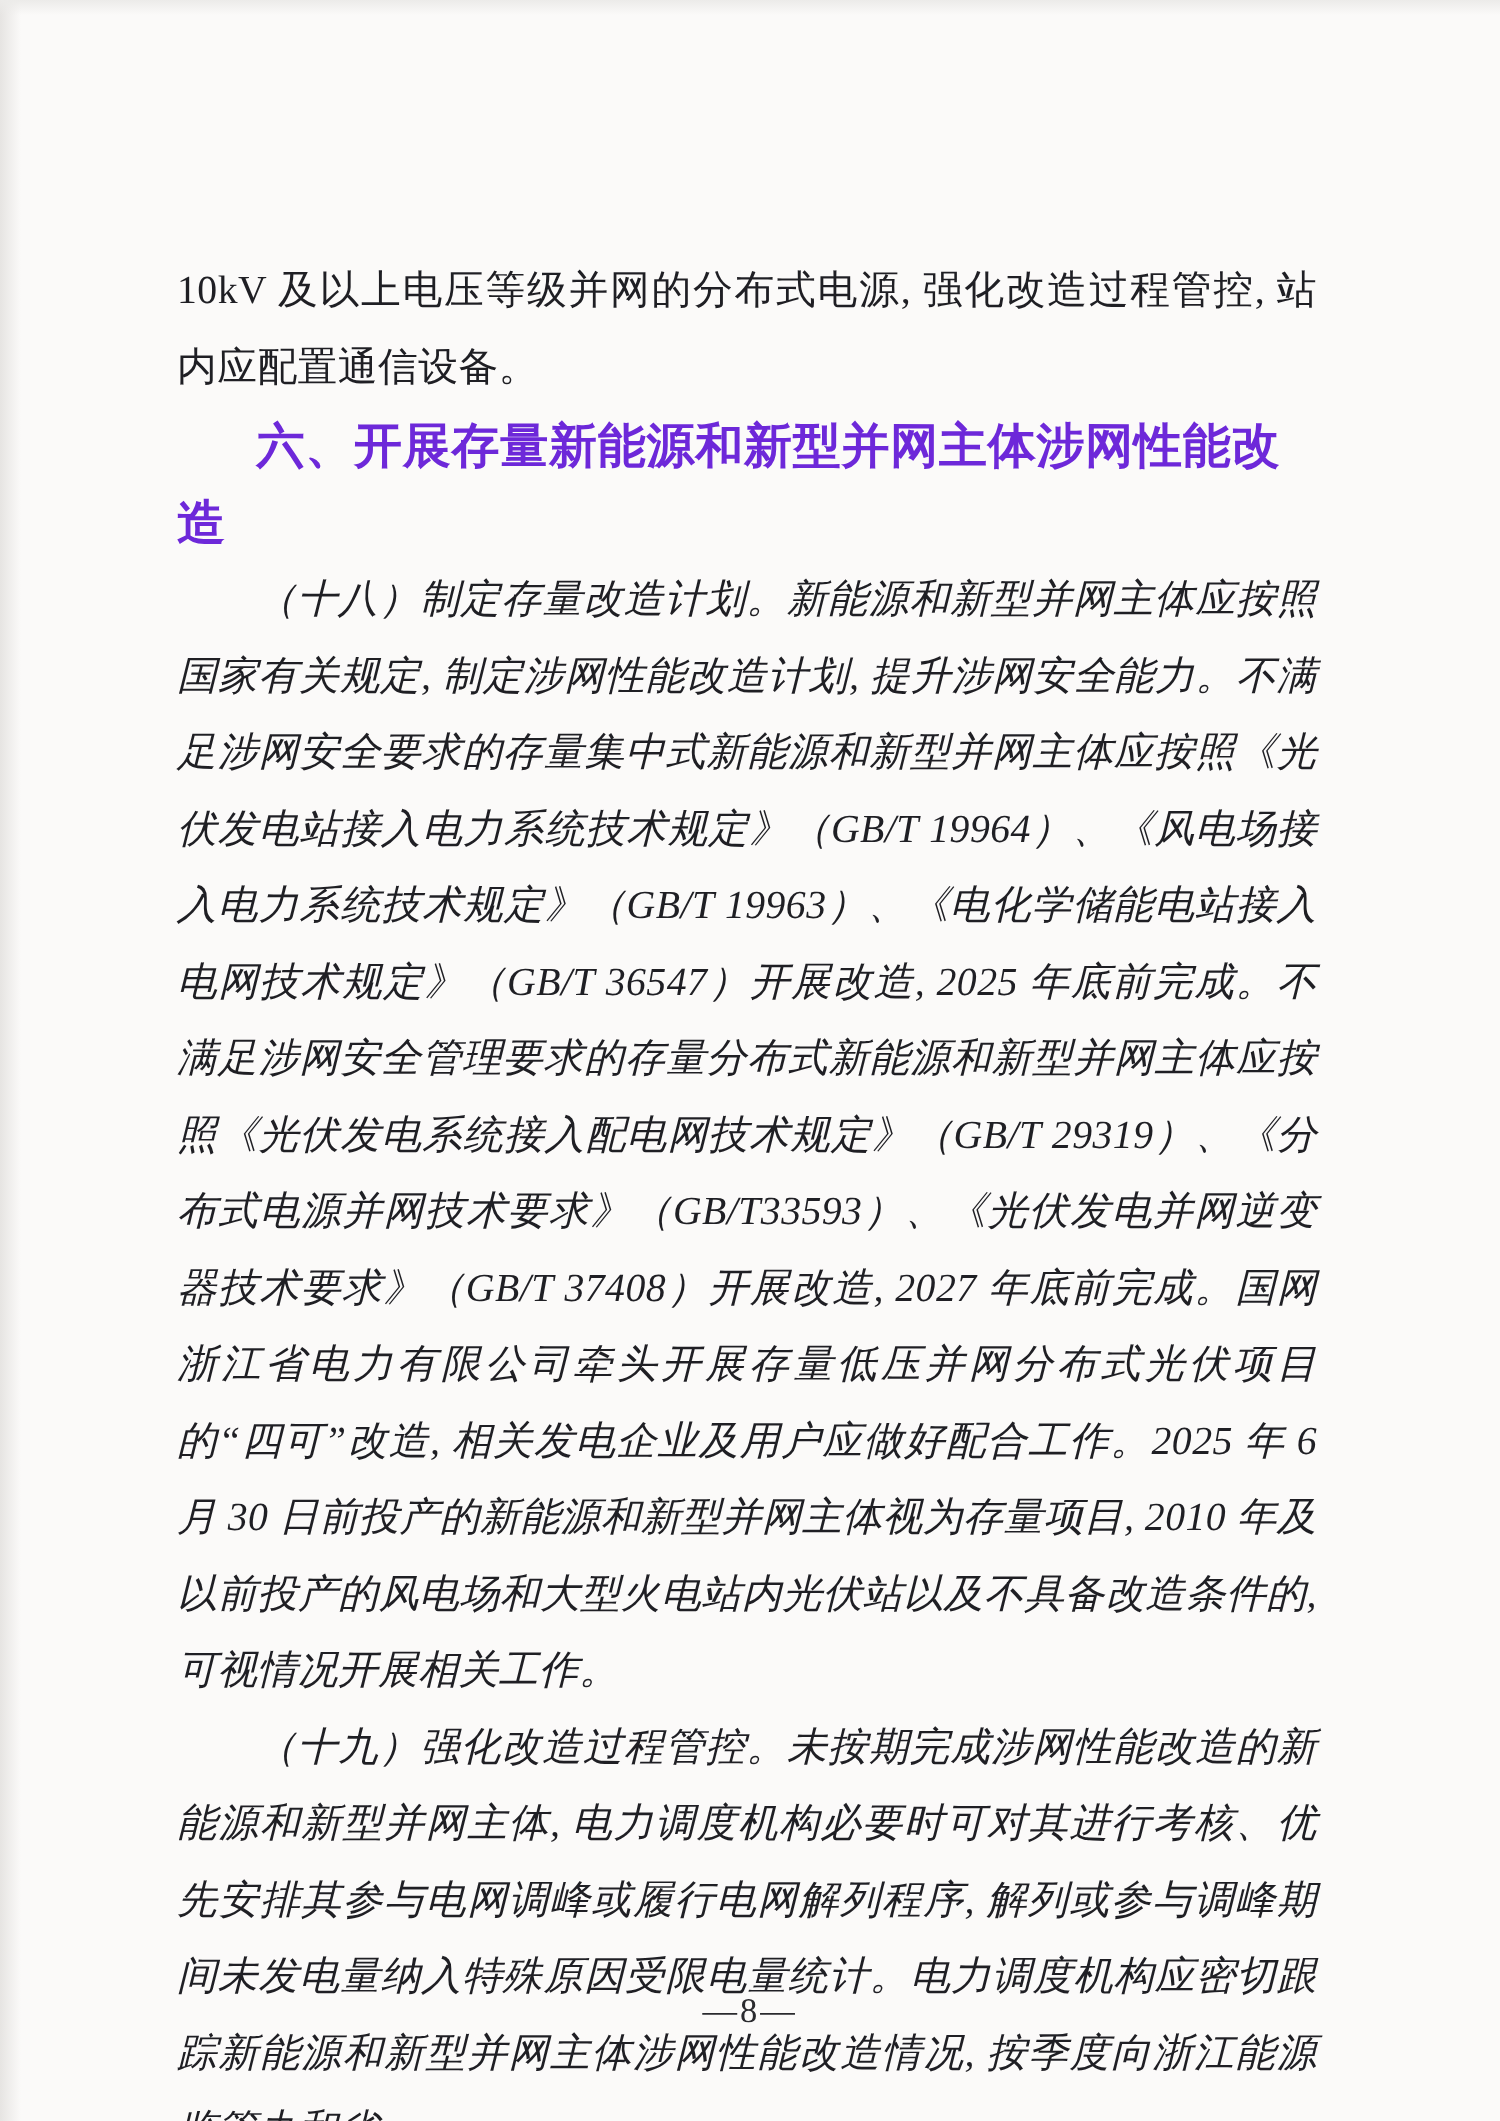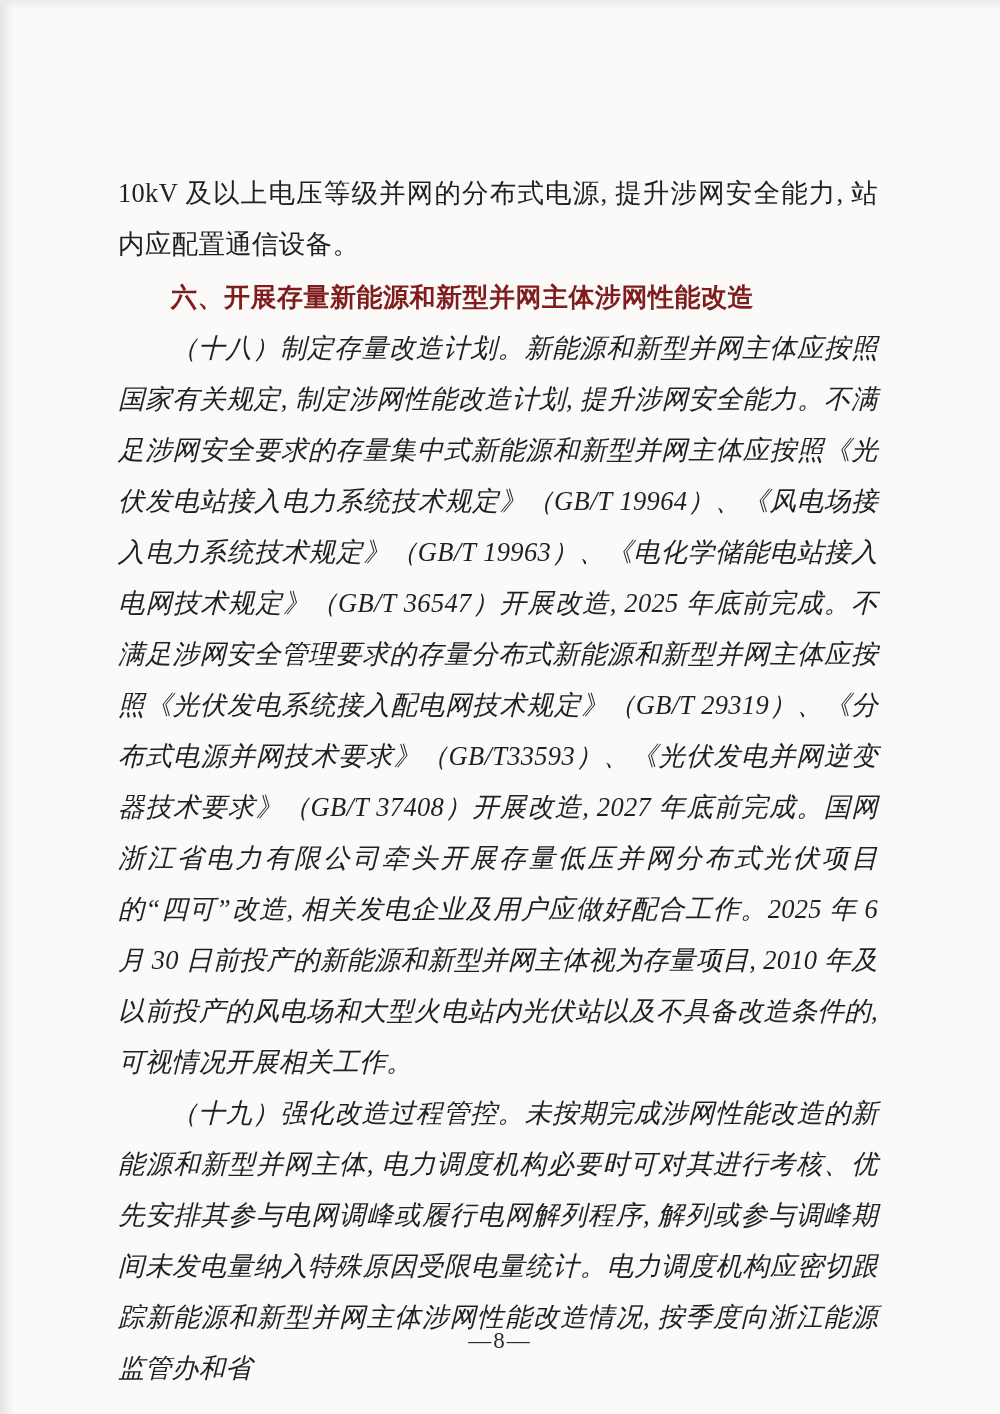--- a/index.html
+++ b/index.html
@@ -30,27 +30,27 @@
     text-justify: inter-ideograph;
     letter-spacing: 0.3px;
     margin: 0;
     color: #1f1f24;
   }
   .doc-p.indent {
     text-indent: 53px;
     font-style: italic;
   }
   .doc-h {
-    font-size: 26px;
+    font-size: 32px;
     line-height: 51px;
     font-weight: bold;
     margin: 0;
     text-indent: 53px;
     letter-spacing: 0.5px;
-    color: #7f1d1d;
+    color: #6d28d9;
   }
   .block-gap {
     height: 2px;
   }
   .footer {
     position: absolute;
     left: 0;
     right: 0;
     bottom: 60px;
     text-align: center;
@@ -73,21 +73,21 @@
   }
 </style>
 </head>
 <body>
 
 <div class="page">
   <div class="paper-edge-left"></div>
   <div class="paper-edge-top"></div>
 
   <div class="page-inner">
-    <p class="doc-p">10kV 及以上电压等级并网的分布式电源, 提升涉网安全能力, 站内应配置通信设备。</p>
+    <p class="doc-p">10kV 及以上电压等级并网的分布式电源, 强化改造过程管控, 站内应配置通信设备。</p>
     <div class="block-gap"></div>
     <h2 class="doc-h">六、开展存量新能源和新型并网主体涉网性能改造</h2>
     <p class="doc-p indent">（十八）制定存量改造计划。新能源和新型并网主体应按照国家有关规定, 制定涉网性能改造计划, 提升涉网安全能力。不满足涉网安全要求的存量集中式新能源和新型并网主体应按照《光伏发电站接入电力系统技术规定》（GB/T 19964）、《风电场接入电力系统技术规定》（GB/T 19963）、《电化学储能电站接入电网技术规定》（GB/T 36547）开展改造, 2025 年底前完成。不满足涉网安全管理要求的存量分布式新能源和新型并网主体应按照《光伏发电系统接入配电网技术规定》（GB/T 29319）、《分布式电源并网技术要求》（GB/T33593）、《光伏发电并网逆变器技术要求》（GB/T 37408）开展改造, 2027 年底前完成。国网浙江省电力有限公司牵头开展存量低压并网分布式光伏项目的“四可”改造, 相关发电企业及用户应做好配合工作。2025 年 6 月 30 日前投产的新能源和新型并网主体视为存量项目, 2010 年及以前投产的风电场和大型火电站内光伏站以及不具备改造条件的, 可视情况开展相关工作。</p>
     <p class="doc-p indent">（十九）强化改造过程管控。未按期完成涉网性能改造的新能源和新型并网主体, 电力调度机构必要时可对其进行考核、优先安排其参与电网调峰或履行电网解列程序, 解列或参与调峰期间未发电量纳入特殊原因受限电量统计。电力调度机构应密切跟踪新能源和新型并网主体涉网性能改造情况, 按季度向浙江能源监管办和省</p>
   </div>
 
   <div class="footer">—8—</div>
 </div>
 
 </body></html>

